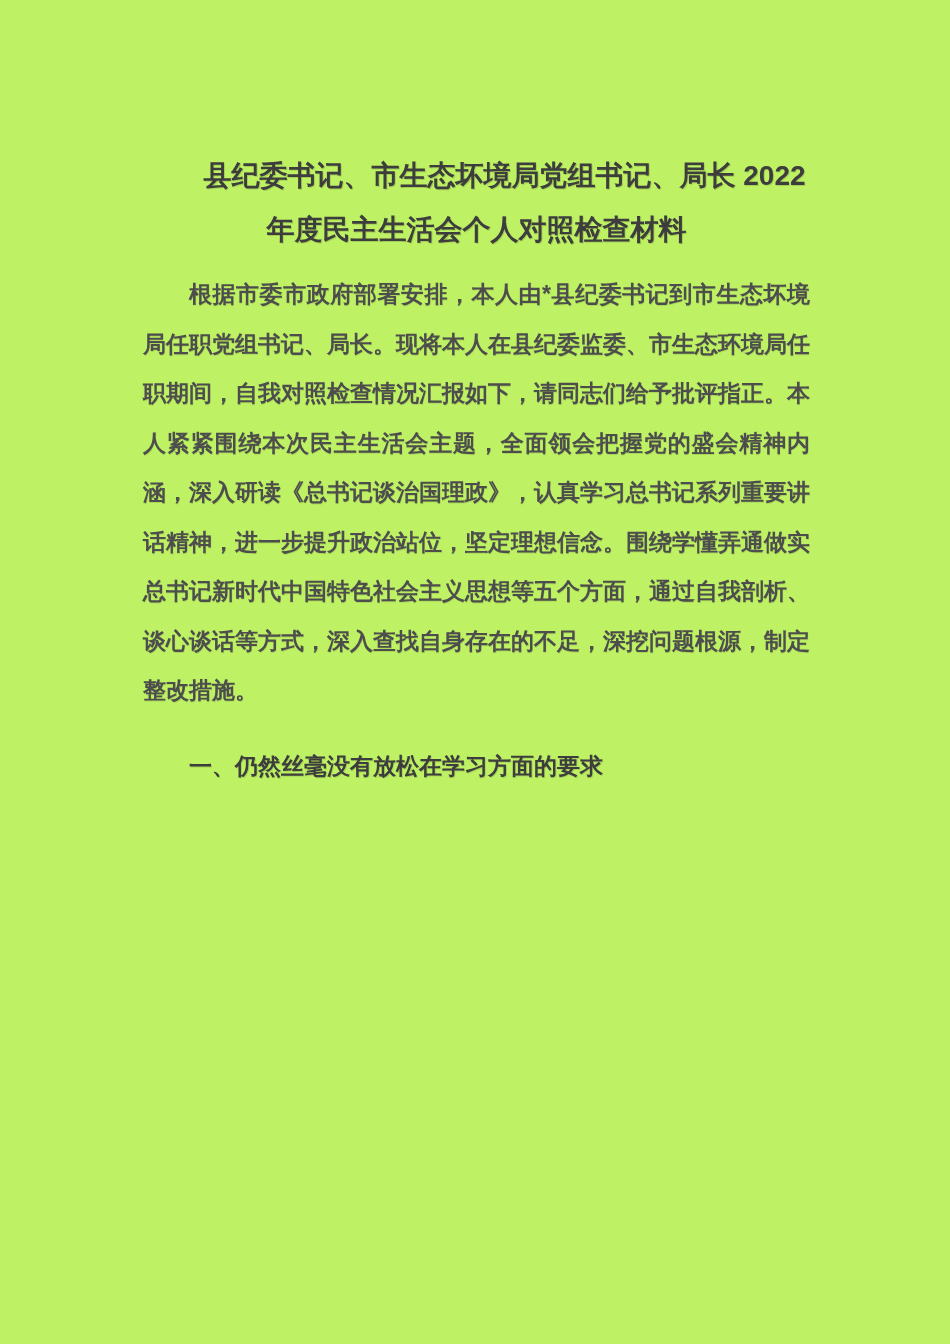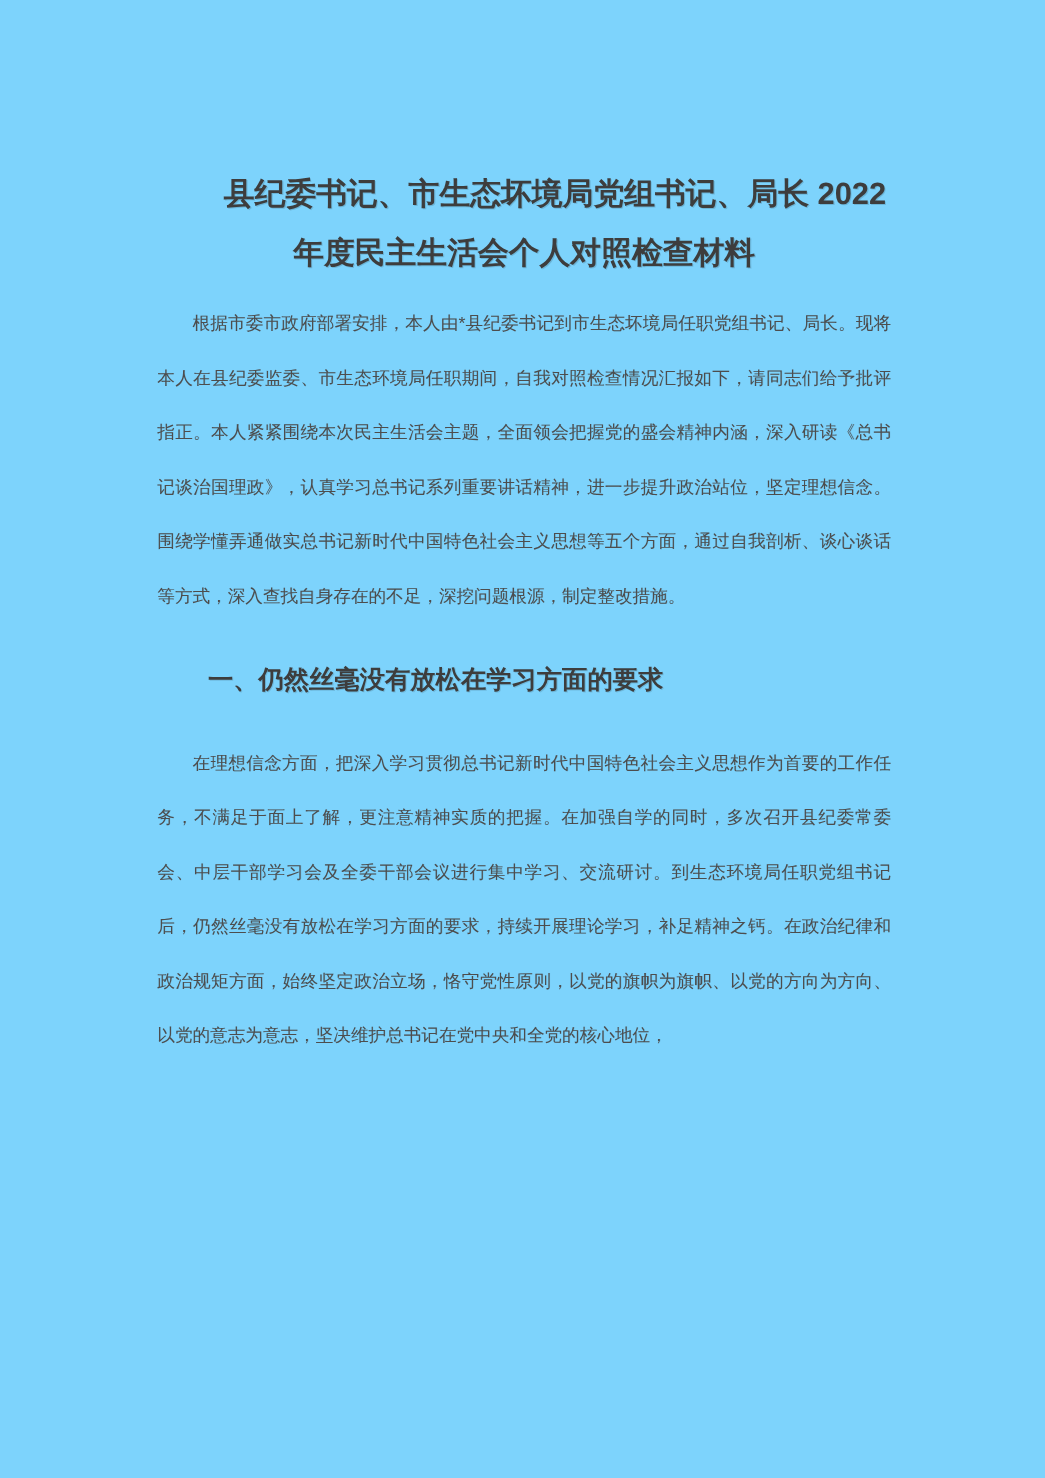--- a/index.html
+++ b/index.html
@@ -4,44 +4,44 @@
 <style>
   html, body {
     margin: 0;
     padding: 0;
     background: #ffffff;
   }
   .page {
     position: relative;
     width: 950px;
     height: 1344px;
-    background: #7dd3fc;
+    background: #bef264;
     overflow: hidden;
     font-family: "Liberation Sans", "DejaVu Sans", sans-serif;
   }
   .doc {
     box-sizing: border-box;
     width: 950px;
     padding: 149px 140px 0 143px; 
   }
   .doc-title {
     margin: 0;
     font-size: 28px;
     line-height: 54px;
     font-weight: 700;
     color: #3d3d3d;
     text-align: center;
     text-indent: 2em;
     text-shadow: 1px 1px 0 rgba(0,0,0,0.14);
   }
   .doc-para {
     margin: 13px 0 0 0;
-    font-size: 16px;
+    font-size: 23px;
     line-height: 49.5px;
-    font-weight: 400;
+    font-weight: 700;
     color: #4d4d4d;
     text-align: justify;
     text-justify: inter-ideograph;
     text-indent: 2em;
     text-shadow: 0.5px 0.5px 0 rgba(0,0,0,0.10);
   }
   .doc-heading {
     margin: 26px 0 0 0;
     font-size: 23px;
     line-height: 49.5px;
@@ -59,15 +59,14 @@
 <body>
 
 <div class="page">
   <div class="doc">
     <h1 class="doc-title">县纪委书记、市生态坏境局党组书记、局长 2022 年度民主生活会个人对照检查材料</h1>
 
     <p class="doc-para">根据市委市政府部署安排，本人由*县纪委书记到市生态坏境局任职党组书记、局长。现将本人在县纪委监委、市生态环境局任职期间，自我对照检查情况汇报如下，请同志们给予批评指正。本人紧紧围绕本次民主生活会主题，全面领会把握党的盛会精神内涵，深入研读《总书记谈治国理政》，认真学习总书记系列重要讲话精神，进一步提升政治站位，坚定理想信念。围绕学懂弄通做实总书记新时代中国特色社会主义思想等五个方面，通过自我剖析、谈心谈话等方式，深入查找自身存在的不足，深挖问题根源，制定整改措施。</p>
 
     <h2 class="doc-heading">一、仍然丝毫没有放松在学习方面的要求</h2>
 
-    <p class="doc-para section-body">在理想信念方面，把深入学习贯彻总书记新时代中国特色社会主义思想作为首要的工作任务，不满足于面上了解，更注意精神实质的把握。在加强自学的同时，多次召开县纪委常委会、中层干部学习会及全委干部会议进行集中学习、交流研讨。到生态环境局任职党组书记后，仍然丝毫没有放松在学习方面的要求，持续开展理论学习，补足精神之钙。在政治纪律和政治规矩方面，始终坚定政治立场，恪守党性原则，以党的旗帜为旗帜、以党的方向为方向、以党的意志为意志，坚决维护总书记在党中央和全党的核心地位，</p>
   </div>
 </div>
 
 </body></html>

